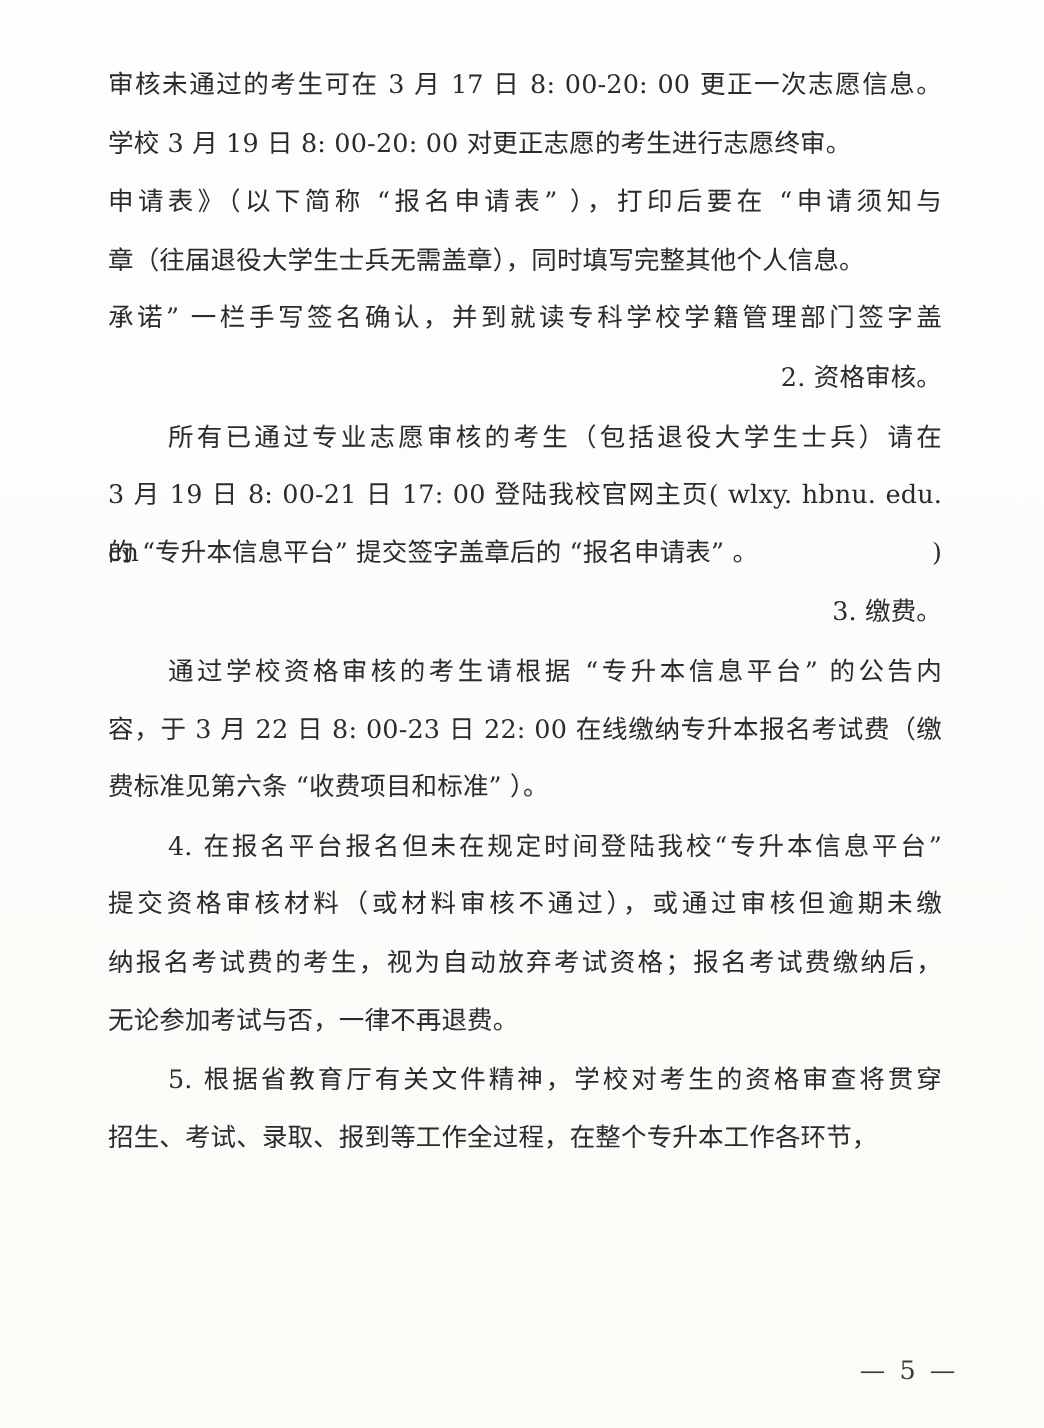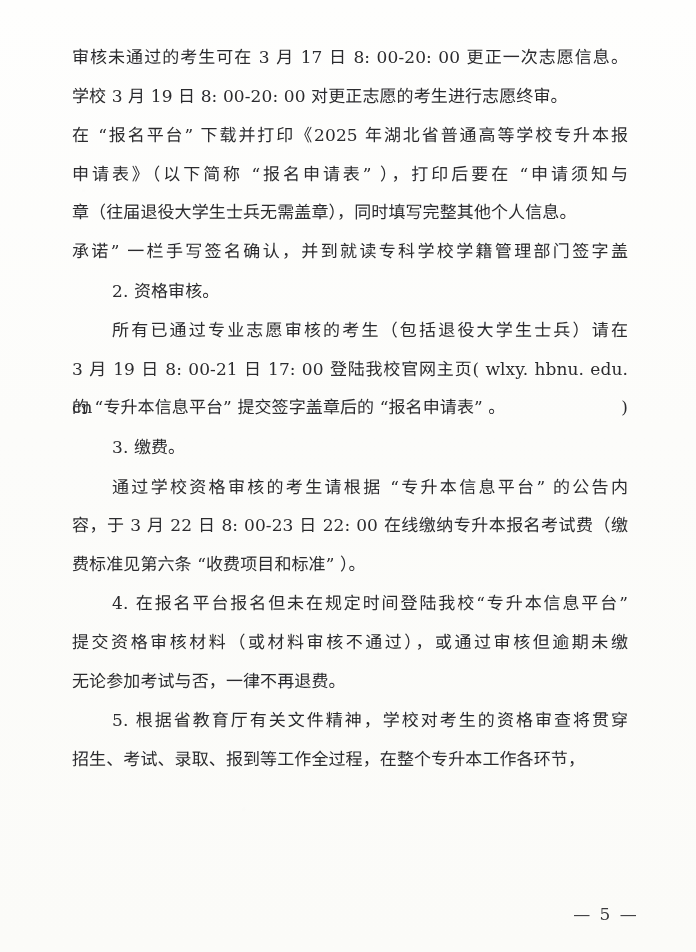--- a/index.html
+++ b/index.html
@@ -59,20 +59,21 @@
   .doc-line.justify {
     white-space: normal;
     text-align: justify;
     text-align-last: justify;
     height: 38.6px;
     line-height: 38.6px;
   }
 
   .doc-line.indent {
     text-indent: 40px;
+    text-align: right;
   }
 
   .para-gap {
     height: 1px;
   }
 
   .page-number {
     position: absolute;
     left: 0;
     right: 0;
@@ -91,39 +92,39 @@
 </head>
 <body>
 
 <div class="page">
   <div class="scan-noise"></div>
 
   <div class="body-text">
       <div class="doc-line justify">审核未通过的考生可在 3 月 17 日 8: 00-20: 00 更正一次志愿信息。</div>
       <div class="doc-line">学校 3 月 19 日 8: 00-20: 00 对更正志愿的考生进行志愿终审。</div>
       <div class="para-gap"></div>
-      <div class="doc-line justify">在 “报名平台” 下载并打印《2025 年湖北省普通高等学校专升本报</div>
       <div class="doc-line justify">申请表》（以下简称 “报名申请表” ），打印后要在 “申请须知与</div>
       <div class="doc-line">章（往届退役大学生士兵无需盖章），同时填写完整其他个人信息。</div>
       <div class="doc-line justify">承诺” 一栏手写签名确认，并到就读专科学校学籍管理部门签字盖</div>
       <div class="para-gap"></div>
       <div class="doc-line indent">2. 资格审核。</div>
       <div class="para-gap"></div>
       <div class="doc-line justify indent">所有已通过专业志愿审核的考生（包括退役大学生士兵）请在</div>
       <div class="doc-line justify">3 月 19 日 8: 00-21 日 17: 00 登陆我校官网主页( wlxy. hbnu. edu. cn )</div>
       <div class="doc-line">的 “专升本信息平台” 提交签字盖章后的 “报名申请表” 。</div>
       <div class="para-gap"></div>
       <div class="doc-line indent">3. 缴费。</div>
       <div class="para-gap"></div>
       <div class="doc-line justify indent">通过学校资格审核的考生请根据 “专升本信息平台” 的公告内</div>
       <div class="doc-line justify">容，于 3 月 22 日 8: 00-23 日 22: 00 在线缴纳专升本报名考试费（缴</div>
       <div class="doc-line">费标准见第六条 “收费项目和标准” ）。</div>
       <div class="para-gap"></div>
       <div class="doc-line justify indent">4. 在报名平台报名但未在规定时间登陆我校“专升本信息平台”</div>
       <div class="doc-line justify">提交资格审核材料（或材料审核不通过），或通过审核但逾期未缴</div>
+      <div class="doc-line justify">纳报名考试费的考生，视为自动放弃考试资格；报名考试费缴纳后，</div>
       <div class="doc-line">无论参加考试与否，一律不再退费。</div>
       <div class="para-gap"></div>
       <div class="doc-line justify indent">5. 根据省教育厅有关文件精神，学校对考生的资格审查将贯穿</div>
       <div class="doc-line">招生、考试、录取、报到等工作全过程，在整个专升本工作各环节，</div>
     </div>
 
   <div class="page-number">
     <span class="pn-inner">— 5 —</span>
   </div>
 </div>

